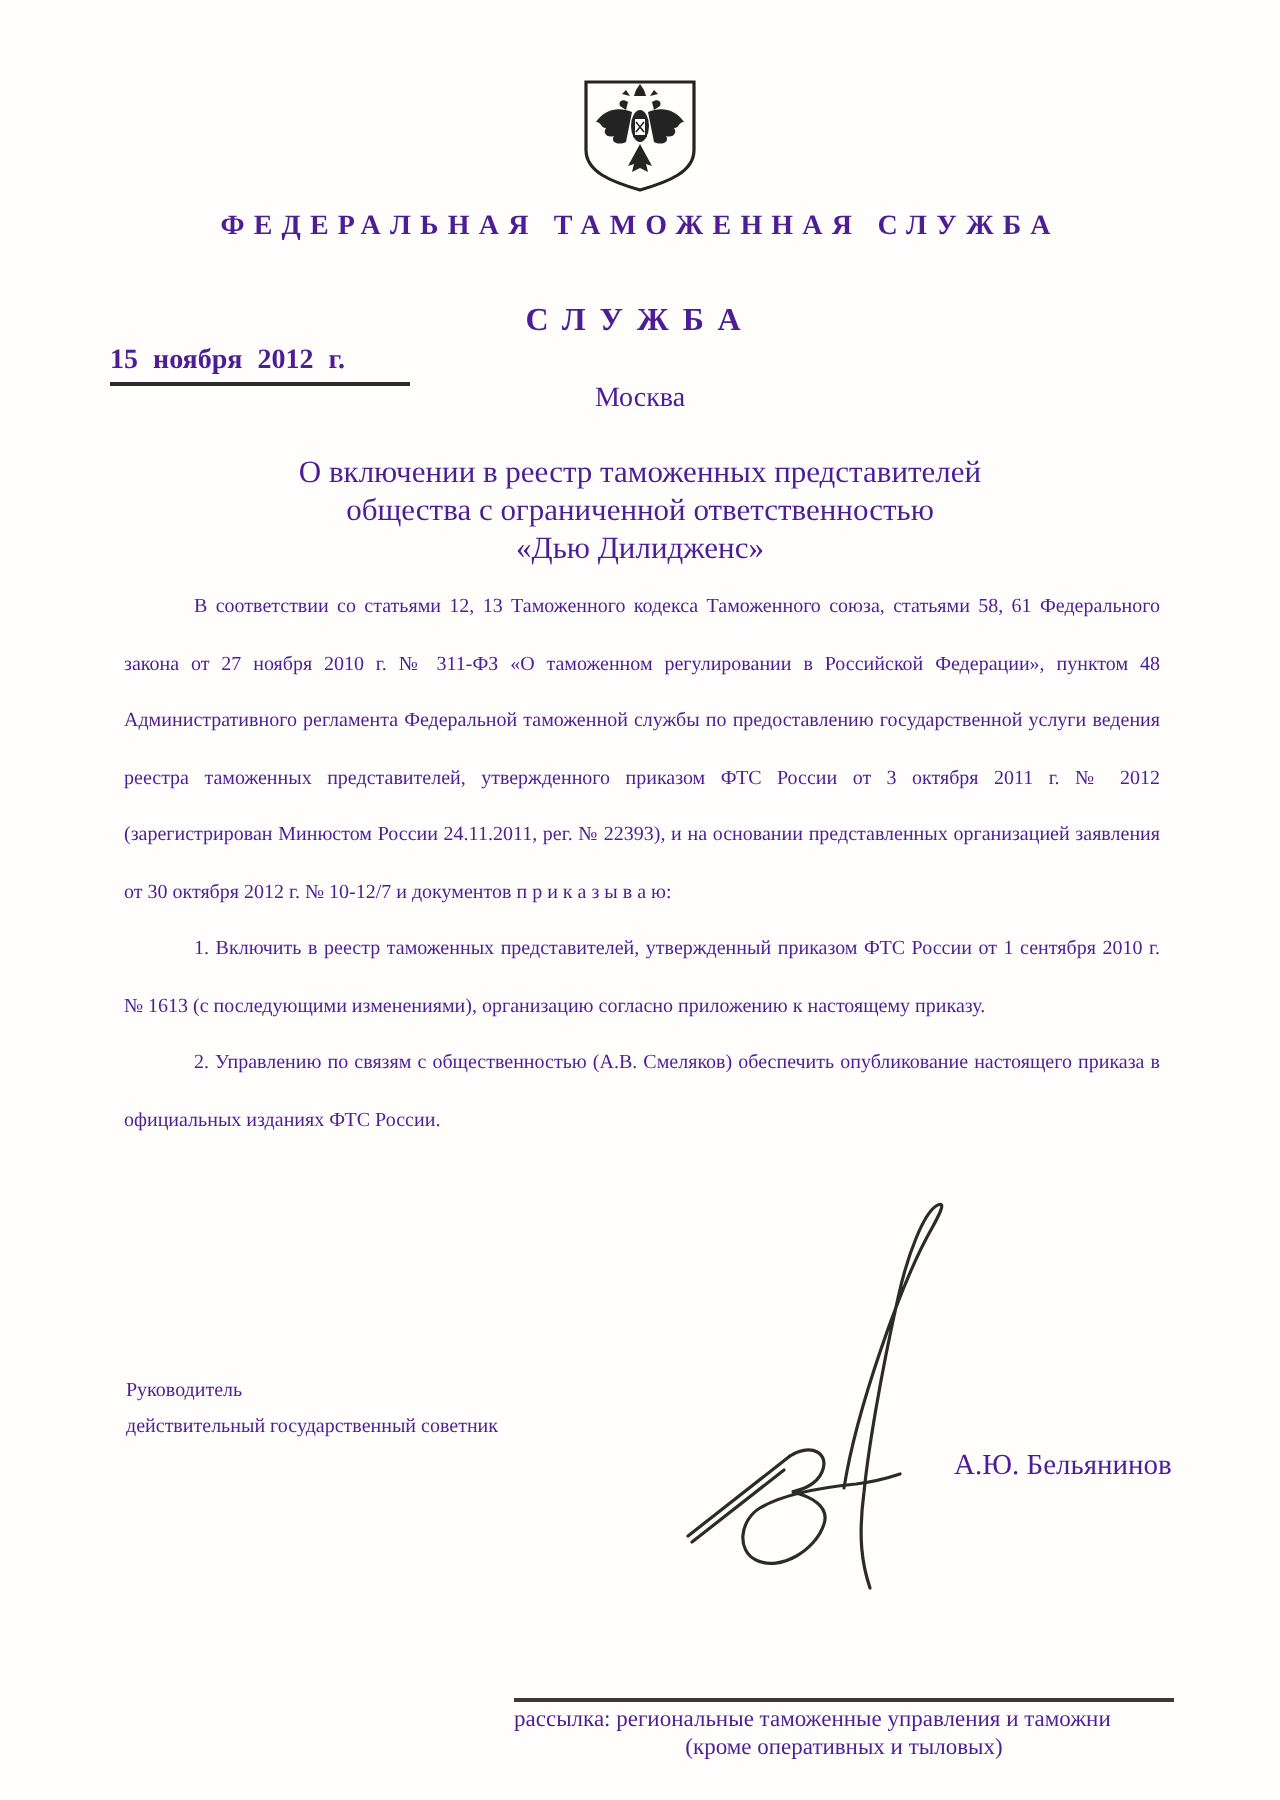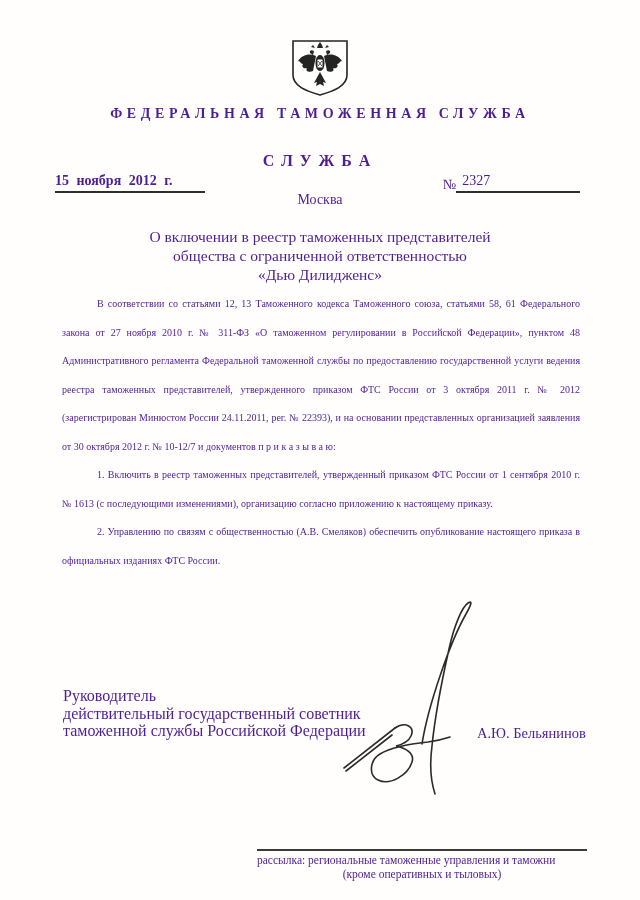--- a/index.html
+++ b/index.html
@@ -35,21 +35,21 @@
   .title{
     position:absolute;left:70px;top:227px;width:500px;text-align:center;
     font-weight:normal;font-size:15.5px;line-height:19px;
   }
   .body-text{
     position:absolute;left:62px;top:290px;width:518px;
     font-size:10px;line-height:28.5px;text-align:justify;
   }
   .body-text p{margin:0;text-indent:35px;}
   .signoff{
-    position:absolute;left:63px;top:687px;font-size:16px;line-height:17.5px;
+    position:absolute;left:63px;top:687px;font-size:10px;line-height:17.5px;
   }
   .signer-name{
     position:absolute;left:477px;top:725px;font-size:14.5px;white-space:nowrap;
   }
   .signature-svg{position:absolute;left:332px;top:594px;width:160px;height:205px;}
   .footer{
     position:absolute;left:257px;top:849px;width:330px;
     font-size:11.5px;line-height:14px;border-top:2px solid #3a3a3a;padding-top:2px;
   }
   .footer .line2{text-align:center;}
@@ -76,23 +76,20 @@
       <rect x="28" y="20" width="6" height="9" fill="#fff" stroke="#242424" stroke-width="1"></rect>
       <path d="M29 22 L33 27 M33 22 L29 27" stroke="#242424" stroke-width="0.8"></path>
     </svg>
   </div>
 
   <div class="agency">ФЕДЕРАЛЬНАЯ ТАМОЖЕННАЯ СЛУЖБА</div>
   <div class="doc-type">СЛУЖБА</div>
 
   <div class="date-block">15 ноября 2012 г.</div>
 
-  <div class="number-block">
-    <span>№</span><span class="number-underline">2327</span>
-  </div>
 
   <div class="city">Москва</div>
 
   <div class="title">
     <div>О включении в реестр таможенных представителей</div>
     <div>общества с ограниченной ответственностью</div>
     <div>«Дью Дилидженс»</div>
   </div>
 
   <div class="body-text">
@@ -108,21 +105,20 @@
         <path d="M12 174 L63 134"></path>
         <path d="M14 177 L60 141"></path>
         <path d="M63 134 C74 127 83 133 79 142 C76 149 68 151 64 152 C73 154 83 159 80 168 C76 181 58 192 46 186 C36 181 38 166 48 160 C58 154 76 150 96 148 C104 147 112 145 118 143"></path>
       </g>
     </svg>
   </div>
 
   <div class="signoff">
     <div>Руководитель</div>
     <div>действительный государственный советник</div>
-    <div>таможенной службы Российской Федерации</div>
   </div>
   <div class="signer-name">А.Ю. Бельянинов</div>
 
   <div class="footer">
     <div class="line1">рассылка: региональные таможенные управления и таможни</div>
     <div class="line2">(кроме оперативных и тыловых)</div>
   </div>
 
 </div>
 

